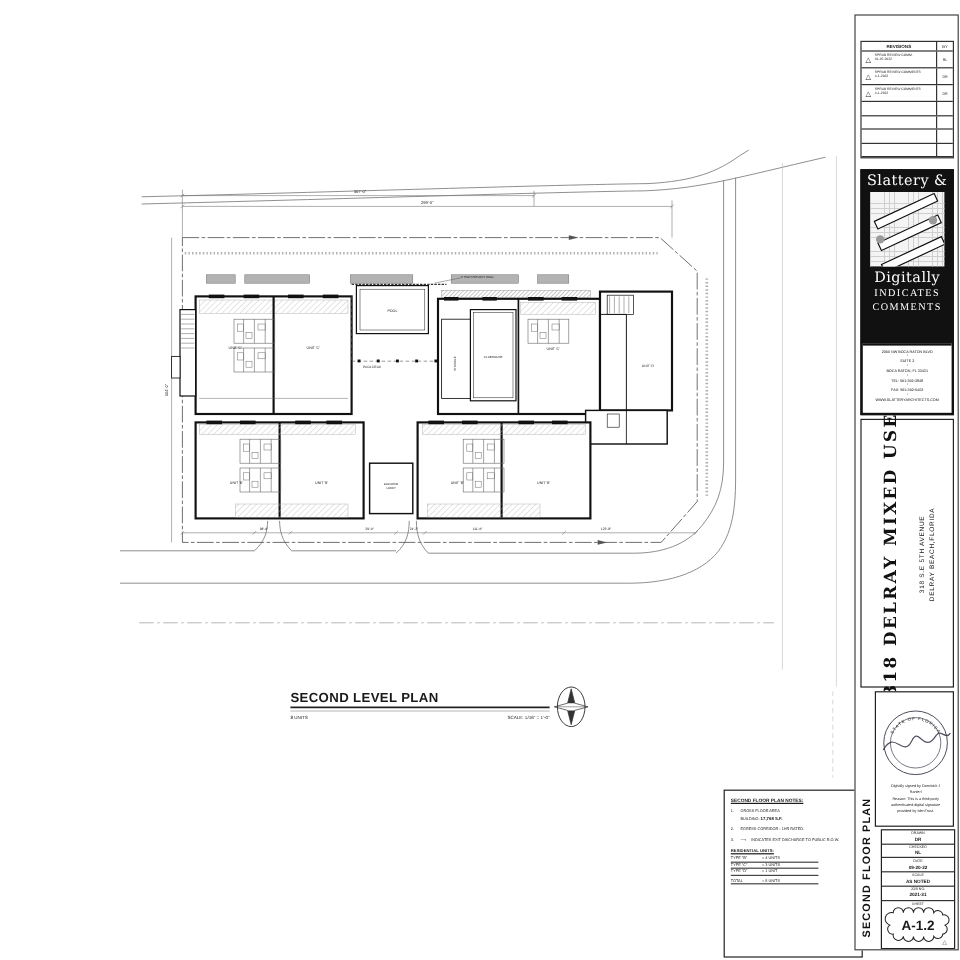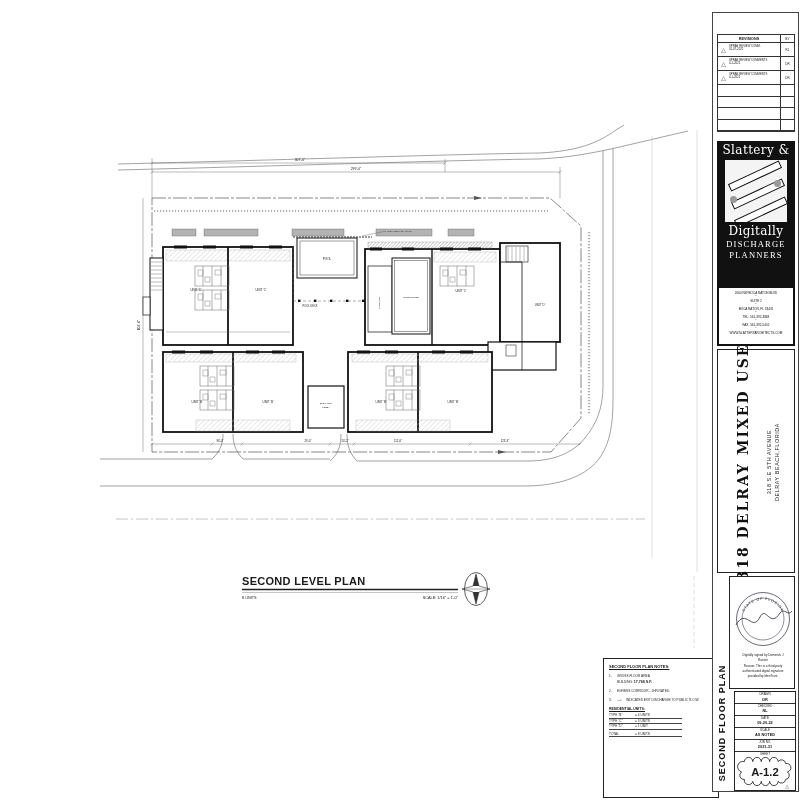--- a/index.html
+++ b/index.html
@@ -353,22 +353,22 @@
     <div class="logo">
       <div class="logo-name">Slattery &amp;</div>
       <div class="logo-art">
         <div class="bar" style="left:2px;top:12px"></div>
         <div class="bar" style="left:5px;top:30px"></div>
         <div class="bar" style="left:8px;top:48px"></div>
         <div class="dot" style="left:5px;top:36px"></div>
         <div class="dot" style="left:49px;top:20px"></div>
       </div>
       <div class="logo-name">Digitally</div>
-      <div class="logo-disc">DISCHARGE</div>
-      <div class="logo-disc">PLANNERS</div>
+      <div class="logo-disc">INDICATES</div>
+      <div class="logo-disc">COMMENTS</div>
       <div class="logo-addr">
         <div>2060 NW BOCA RATON BLVD</div>
         <div class="b">•</div>
         <div>SUITE 2</div>
         <div class="b">•</div>
         <div>BOCA RATON, FL 33431</div>
         <div class="b">•</div>
         <div>TEL: 561-392-3848</div>
         <div class="b">•</div>
         <div>FAX: 561-392-5402</div>

